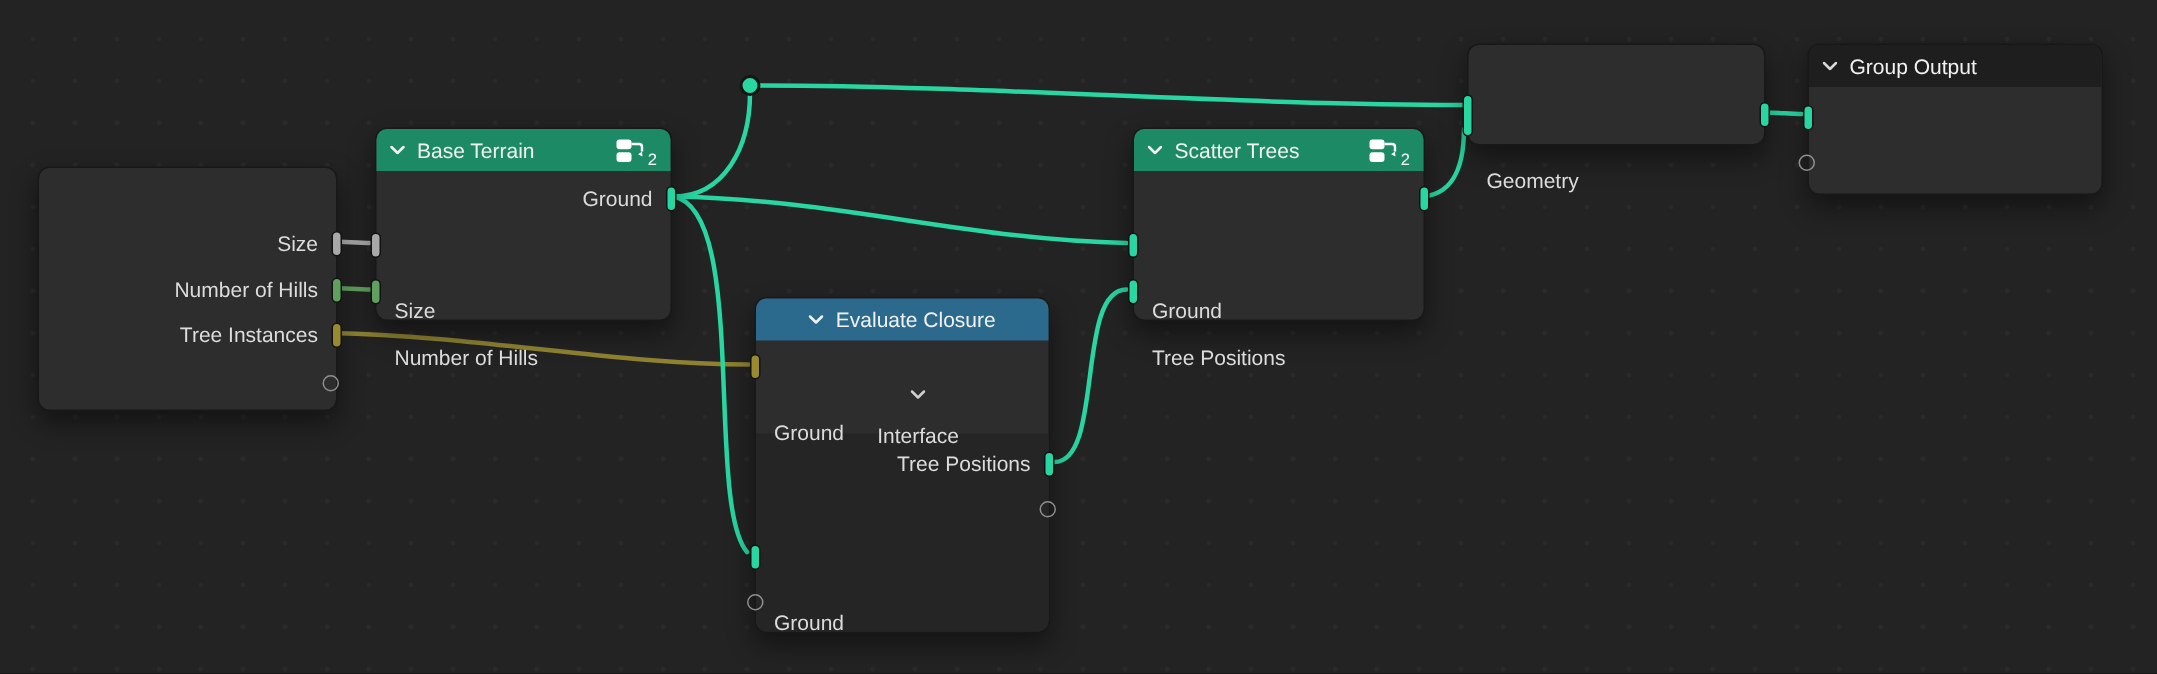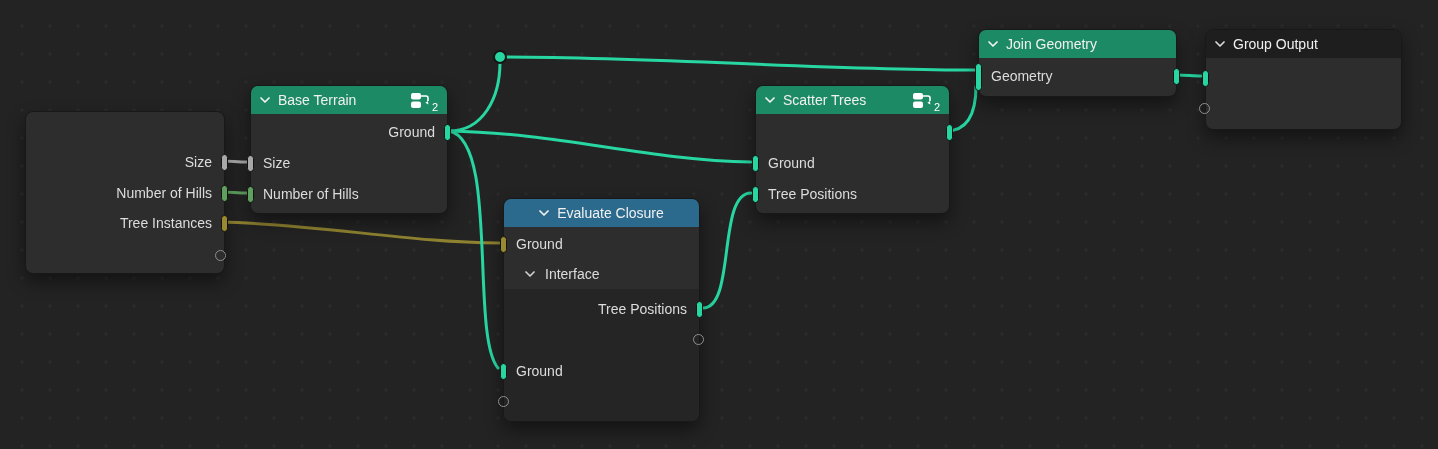--- a/index.html
+++ b/index.html
@@ -25,22 +25,22 @@
     padding:0 9px;box-sizing:border-box;gap:8px;color:#f1f1f1;
   }
   .hdr-default{background:var(--header-default,#1f1f1f);}
   .hdr-green{background:var(--header-group-green,#1e8b69);}
   .hdr-blue{background:var(--header-closure-blue,#2b6a8c);justify-content:center;}
   .hdr-title{white-space:nowrap;overflow:hidden;}
   .hdr-right{margin-left:auto;display:flex;align-items:flex-end;gap:1px;}
   .users-badge{font-size:11px;color:#fff;line-height:10px;transform:translateY(3px);}
   .row{position:absolute;left:0;right:0;height:28px;line-height:28px;white-space:nowrap;}
   .row.out{text-align:right;padding-right:12px;}
-  .row.in{padding-left:12px;}
-  .panel-row{display:flex;align-items:center;gap:10px;padding-left:21px;}
+  .row.in{padding-left:12px;margin-top:44px;}
+  .panel-row{display:flex;align-items:center;gap:10px;padding-left:21px;flex-direction:column;}
   .panel-bg{position:absolute;left:0;right:0;bottom:0;background:var(--node-panel,#252525);border-radius:0 0 7px 7px;}
   .sock{position:absolute;width:7px;height:17px;border-radius:3.5px;border:1px solid #121212;box-sizing:border-box;z-index:3;}
   .sock.l{left:-4px;} .sock.r{right:-4px;}
   .sock.multi{height:28px;border-radius:4px;}
   .sock-geo{background:var(--socket-geometry,#2bd6a2);}
   .sock-float{background:var(--socket-float,#a8a8a8);}
   .sock-int{background:var(--socket-integer,#5fa05f);}
   .sock-closure{background:var(--socket-closure,#99892f);}
   .circle-sock{position:absolute;width:11px;height:11px;border:1.5px solid #8f8f8f;border-radius:50%;box-sizing:border-box;z-index:3;background:transparent;}
   .reroute{position:absolute;width:14px;height:14px;border-radius:50%;background:var(--socket-geometry,#2bd6a2);border:2px solid #151515;box-sizing:border-box;z-index:2;}
@@ -141,26 +141,20 @@
       </span>
     </div>
     <div class="sock r sock-geo" style="top:38px;"></div>
     <div class="row in" style="top:63px;"><span>Ground</span></div>
     <div class="sock l sock-geo" style="top:69px;"></div>
     <div class="row in" style="top:94px;"><span>Tree Positions</span></div>
     <div class="sock l sock-geo" style="top:100px;"></div>
   </div>
 
   <div class="node" style="left:978px;top:29px;width:197px;height:66px;">
-    <div class="node-header hdr-green">
-      <svg class="chev" width="10" height="6">
-          <polyline points="1,1 5,5 9,1" stroke="#f2f2f2" stroke-width="1.7" fill="none" stroke-linecap="round" stroke-linejoin="round"></polyline>
-        </svg>
-      <span class="hdr-title">Join Geometry</span>
-    </div>
     <div class="row in" style="top:32px;"><span>Geometry</span></div>
     <div class="sock l multi sock-geo" style="top:33px;"></div>
     <div class="sock r sock-geo" style="top:38px;"></div>
   </div>
 
   <div class="node" style="left:1205px;top:29px;width:195px;height:99px;">
     <div class="node-header hdr-default">
       <svg class="chev" width="10" height="6">
           <polyline points="1,1 5,5 9,1" stroke="#d9d9d9" stroke-width="1.7" fill="none" stroke-linecap="round" stroke-linejoin="round"></polyline>
         </svg>

